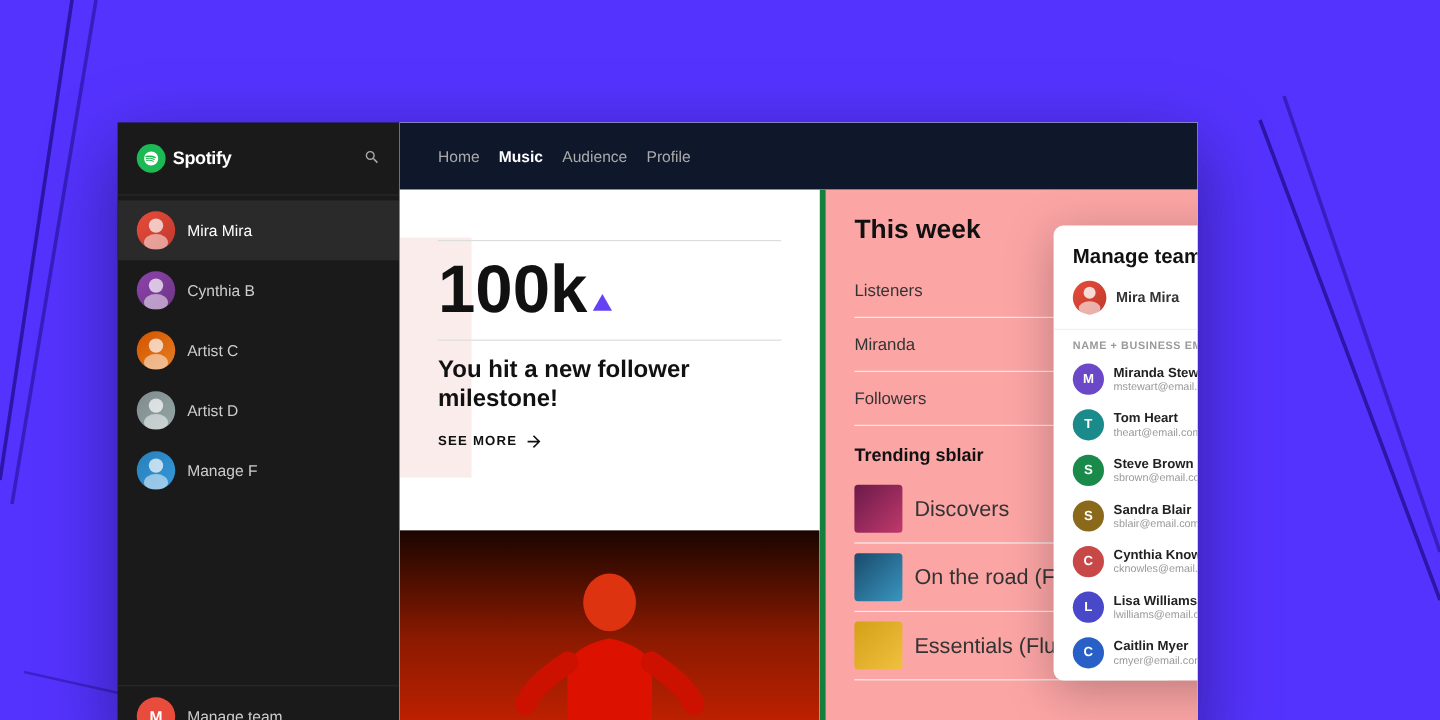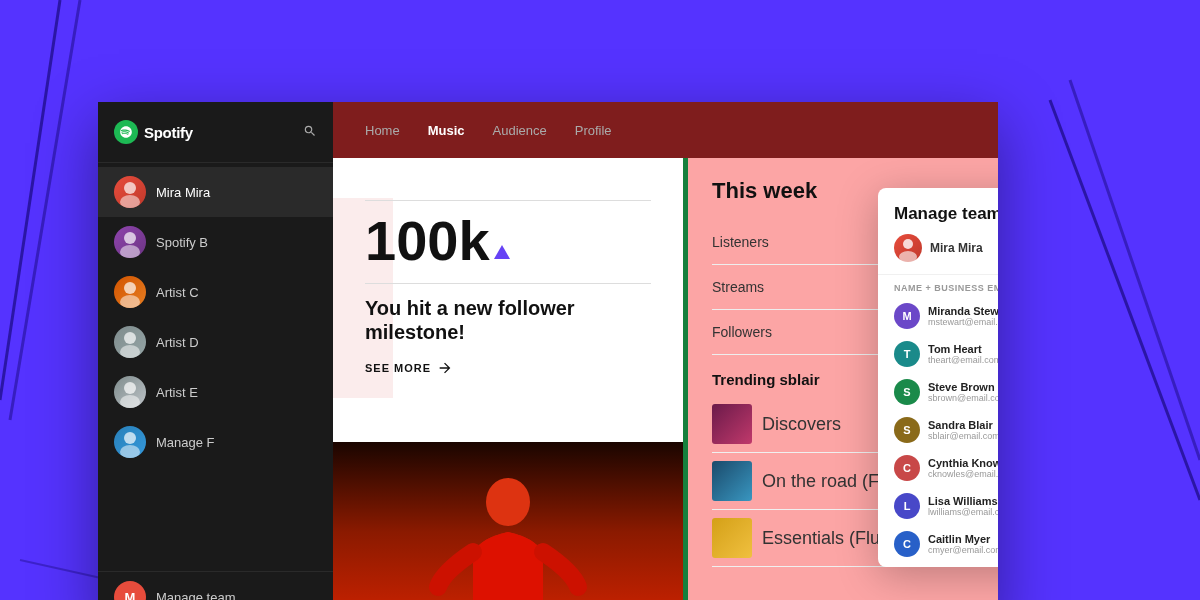--- a/index.html
+++ b/index.html
@@ -133,26 +133,26 @@
     .main-content {
       flex: 1;
       background: white;
       display: flex;
       flex-direction: column;
       overflow: hidden;
     }
 
     
     .nav {
-      background: #7f1d1d;
+      background: #0f172a;
       padding: 0 32px;
       display: flex;
       align-items: center;
       height: 56px;
-      gap: 28px;
+      gap: 16px;
     }
 
     .nav-link {
       color: #aaa;
       font-size: 13px;
       font-weight: 400;
       cursor: pointer;
       text-decoration: none;
       padding: 4px 0;
     }
@@ -484,48 +484,39 @@
         </div>
         <span class="artist-name">Mira Mira</span>
       </div>
       <div class="sidebar-item">
         <div class="avatar avatar-img-b">
           <svg width="32" height="32" viewBox="0 0 32 32">
               <circle cx="16" cy="12" r="6" fill="rgba(255,255,255,0.7)"></circle>
               <ellipse cx="16" cy="26" rx="10" ry="7" fill="rgba(255,255,255,0.5)"></ellipse>
             </svg>
         </div>
-        <span class="artist-name">Spotify B</span>
+        <span class="artist-name">Cynthia B</span>
       </div>
       <div class="sidebar-item">
         <div class="avatar avatar-img-c">
           <svg width="32" height="32" viewBox="0 0 32 32">
               <circle cx="16" cy="12" r="6" fill="rgba(255,255,255,0.7)"></circle>
               <ellipse cx="16" cy="26" rx="10" ry="7" fill="rgba(255,255,255,0.5)"></ellipse>
             </svg>
         </div>
         <span class="artist-name">Artist C</span>
       </div>
       <div class="sidebar-item">
         <div class="avatar avatar-img-d">
           <svg width="32" height="32" viewBox="0 0 32 32">
               <circle cx="16" cy="12" r="6" fill="rgba(255,255,255,0.7)"></circle>
               <ellipse cx="16" cy="26" rx="10" ry="7" fill="rgba(255,255,255,0.5)"></ellipse>
             </svg>
         </div>
         <span class="artist-name">Artist D</span>
-      </div>
-      <div class="sidebar-item">
-        <div class="avatar avatar-img-e">
-          <svg width="32" height="32" viewBox="0 0 32 32">
-              <circle cx="16" cy="12" r="6" fill="rgba(255,255,255,0.7)"></circle>
-              <ellipse cx="16" cy="26" rx="10" ry="7" fill="rgba(255,255,255,0.5)"></ellipse>
-            </svg>
-        </div>
-        <span class="artist-name">Artist E</span>
       </div>
       <div class="sidebar-item">
         <div class="avatar avatar-img-f">
           <svg width="32" height="32" viewBox="0 0 32 32">
               <circle cx="16" cy="12" r="6" fill="rgba(255,255,255,0.7)"></circle>
               <ellipse cx="16" cy="26" rx="10" ry="7" fill="rgba(255,255,255,0.5)"></ellipse>
             </svg>
         </div>
         <span class="artist-name">Manage F</span>
       </div>
@@ -591,21 +582,21 @@
       <div class="right-panel">
         <div class="this-week-title">This week</div>
 
         <div class="stat-row">
           <span class="stat-row-label">Listeners</span>
           <svg width="8" height="12" viewBox="0 0 8 12" fill="#bbb">
               <path d="M1 1l6 5-6 5"></path>
             </svg>
         </div>
         <div class="stat-row">
-          <span class="stat-row-label">Streams</span>
+          <span class="stat-row-label">Miranda</span>
           <svg width="8" height="12" viewBox="0 0 8 12" fill="#bbb">
               <path d="M1 1l6 5-6 5"></path>
             </svg>
         </div>
         <div class="stat-row">
           <span class="stat-row-label">Followers</span>
           <svg width="8" height="12" viewBox="0 0 8 12" fill="#bbb">
               <path d="M1 1l6 5-6 5"></path>
             </svg>
         </div>

